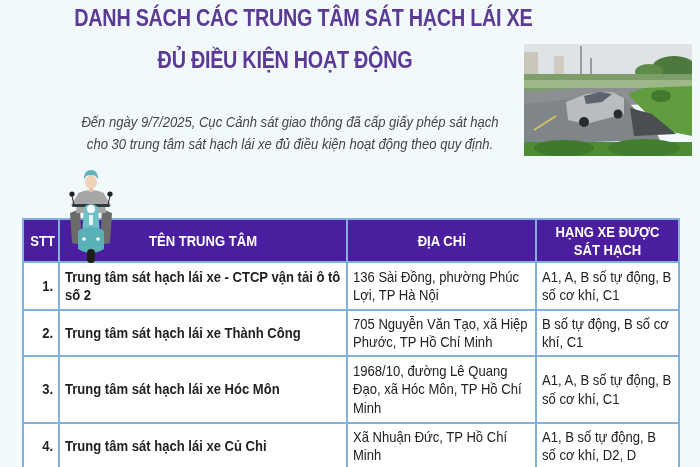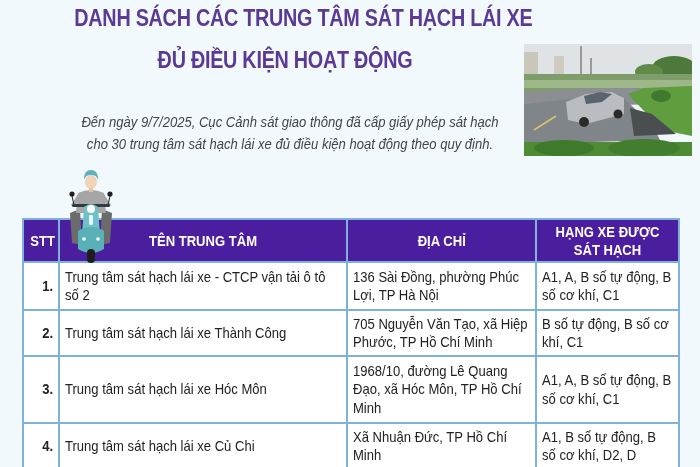--- a/index.html
+++ b/index.html
@@ -63,21 +63,21 @@
       text-align: center;
       height: 41px;
     }
     table.centers td {
       background: #ffffff;
       color: #222;
       font-size: 14.5px;
       line-height: 18.5px;
     }
     td.stt { text-align: right; font-weight: bold; padding-right: 4px; }
-    td.name { font-weight: normal; }
+    td.name { font-weight: bold; }
     .narrow { display: inline-block; transform: scaleX(0.9); transform-origin: left center; width: 111%; }
     th .narrow { transform-origin: center; width: auto; }
     td.stt .narrow { transform-origin: right center; width: auto; }
   </style>
 </head>
 <body>
 
 <h1 class="title l1">DANH SÁCH CÁC TRUNG TÂM SÁT HẠCH LÁI XE</h1>
 <h1 class="title l2">ĐỦ ĐIỀU KIỆN HOẠT ĐỘNG</h1>
 

